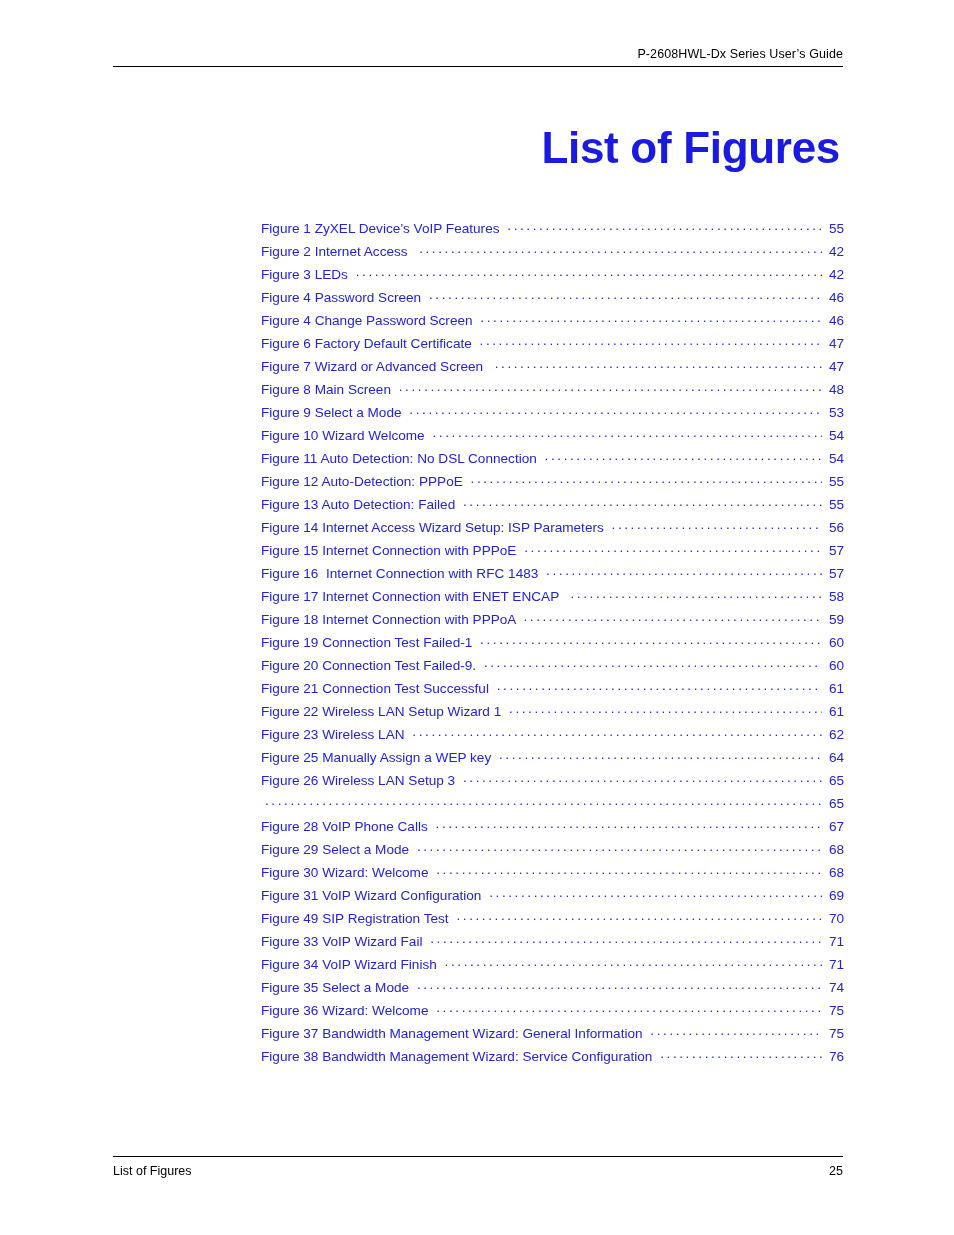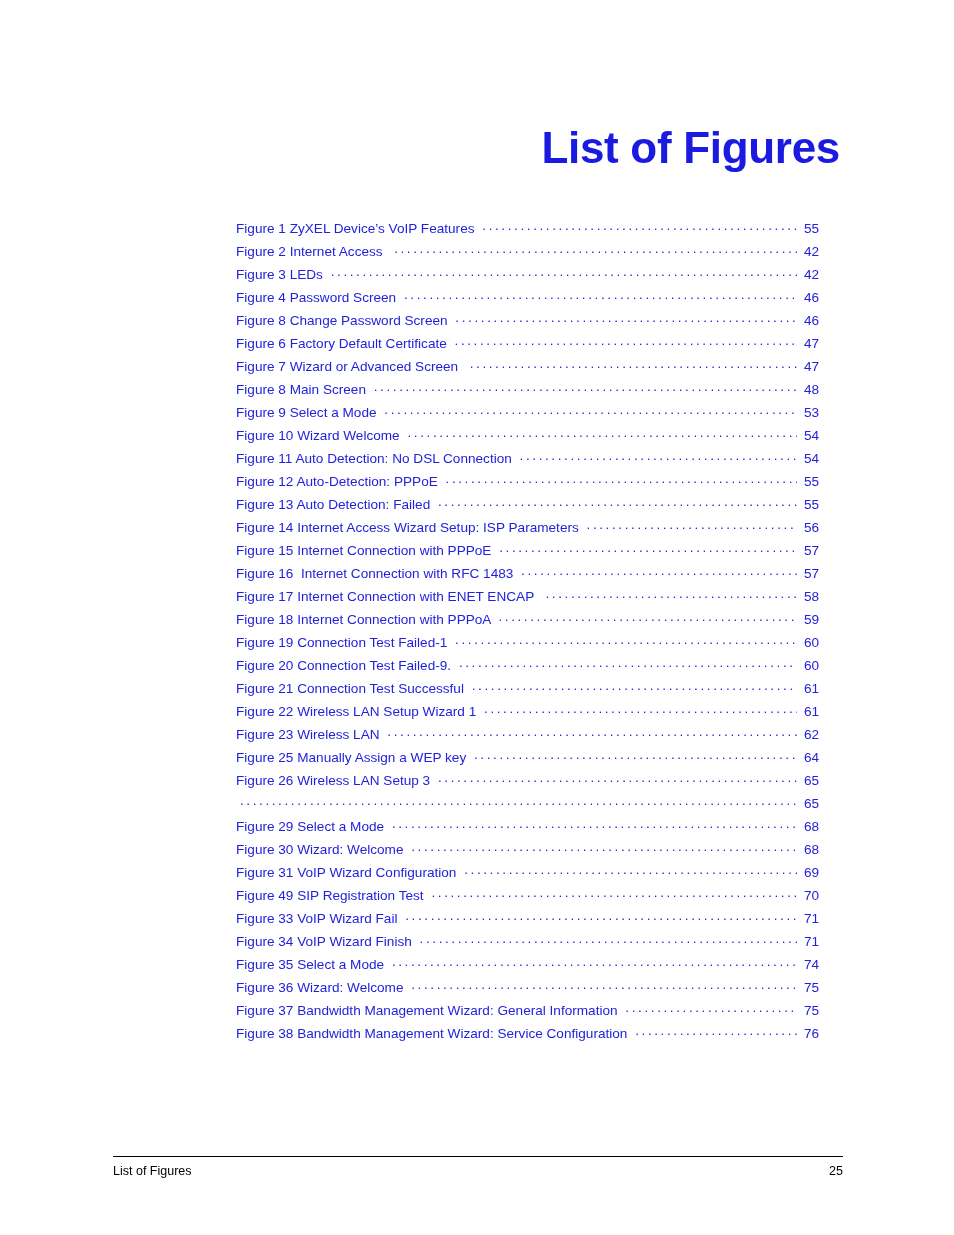--- a/index.html
+++ b/index.html
@@ -54,21 +54,21 @@
     font-weight: bold;
     color: #1a1ae0;
     letter-spacing: -0.3px;
     line-height: 1.05;
     white-space: nowrap;
   }
 
   
   .figure-list {
     position: absolute;
-    left: 236px;
+    left: 261px;
     top: 219px;
     width: 583px;
   }
 
   .figure-entry {
     display: flex;
     align-items: baseline;
     width: 100%;
     height: 23px;
     font-size: 13.6px;
@@ -131,20 +131,24 @@
     font-size: 12.5px;
     color: #000000;
     white-space: nowrap;
   }
 </style>
 </head>
 <body>
 
 <div class="page">
 
+  <div class="page-header">
+    <span class="page-header-text">P-2608HWL-Dx Series User’s Guide</span>
+    <span class="header-rule"></span>
+  </div>
 
   <h1 class="doc-title">List of Figures</h1>
 
   <div class="figure-list">
       <div class="figure-entry">
         <span class="figure-label">Figure 1 ZyXEL Device’s VoIP Features </span>
         <span class="leader"></span>
         <span class="figure-page">55</span>
       </div>
       <div class="figure-entry">
@@ -156,21 +160,21 @@
         <span class="figure-label">Figure 3 LEDs </span>
         <span class="leader"></span>
         <span class="figure-page">42</span>
       </div>
       <div class="figure-entry">
         <span class="figure-label">Figure 4 Password Screen </span>
         <span class="leader"></span>
         <span class="figure-page">46</span>
       </div>
       <div class="figure-entry">
-        <span class="figure-label">Figure 8 Change Password Screen </span>
+        <span class="figure-label">Figure 4 Change Password Screen </span>
         <span class="leader"></span>
         <span class="figure-page">46</span>
       </div>
       <div class="figure-entry">
         <span class="figure-label">Figure 6 Factory Default Certificate </span>
         <span class="leader"></span>
         <span class="figure-page">47</span>
       </div>
       <div class="figure-entry">
         <span class="figure-label">Figure 7 Wizard or Advanced Screen  </span>
@@ -263,20 +267,25 @@
         <span class="figure-page">64</span>
       </div>
       <div class="figure-entry">
         <span class="figure-label">Figure 26 Wireless LAN Setup 3 </span>
         <span class="leader"></span>
         <span class="figure-page">65</span>
       </div>
       <div class="figure-entry">
         <span class="leader"></span>
         <span class="figure-page">65</span>
+      </div>
+      <div class="figure-entry">
+        <span class="figure-label">Figure 28 VoIP Phone Calls </span>
+        <span class="leader"></span>
+        <span class="figure-page">67</span>
       </div>
       <div class="figure-entry">
         <span class="figure-label">Figure 29 Select a Mode </span>
         <span class="leader"></span>
         <span class="figure-page">68</span>
       </div>
       <div class="figure-entry">
         <span class="figure-label">Figure 30 Wizard: Welcome </span>
         <span class="leader"></span>
         <span class="figure-page">68</span>

